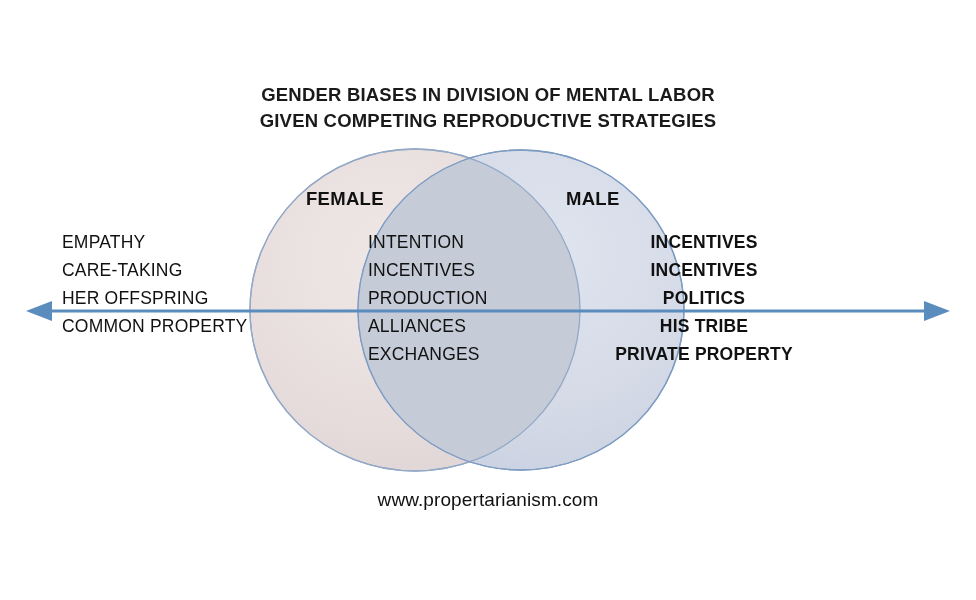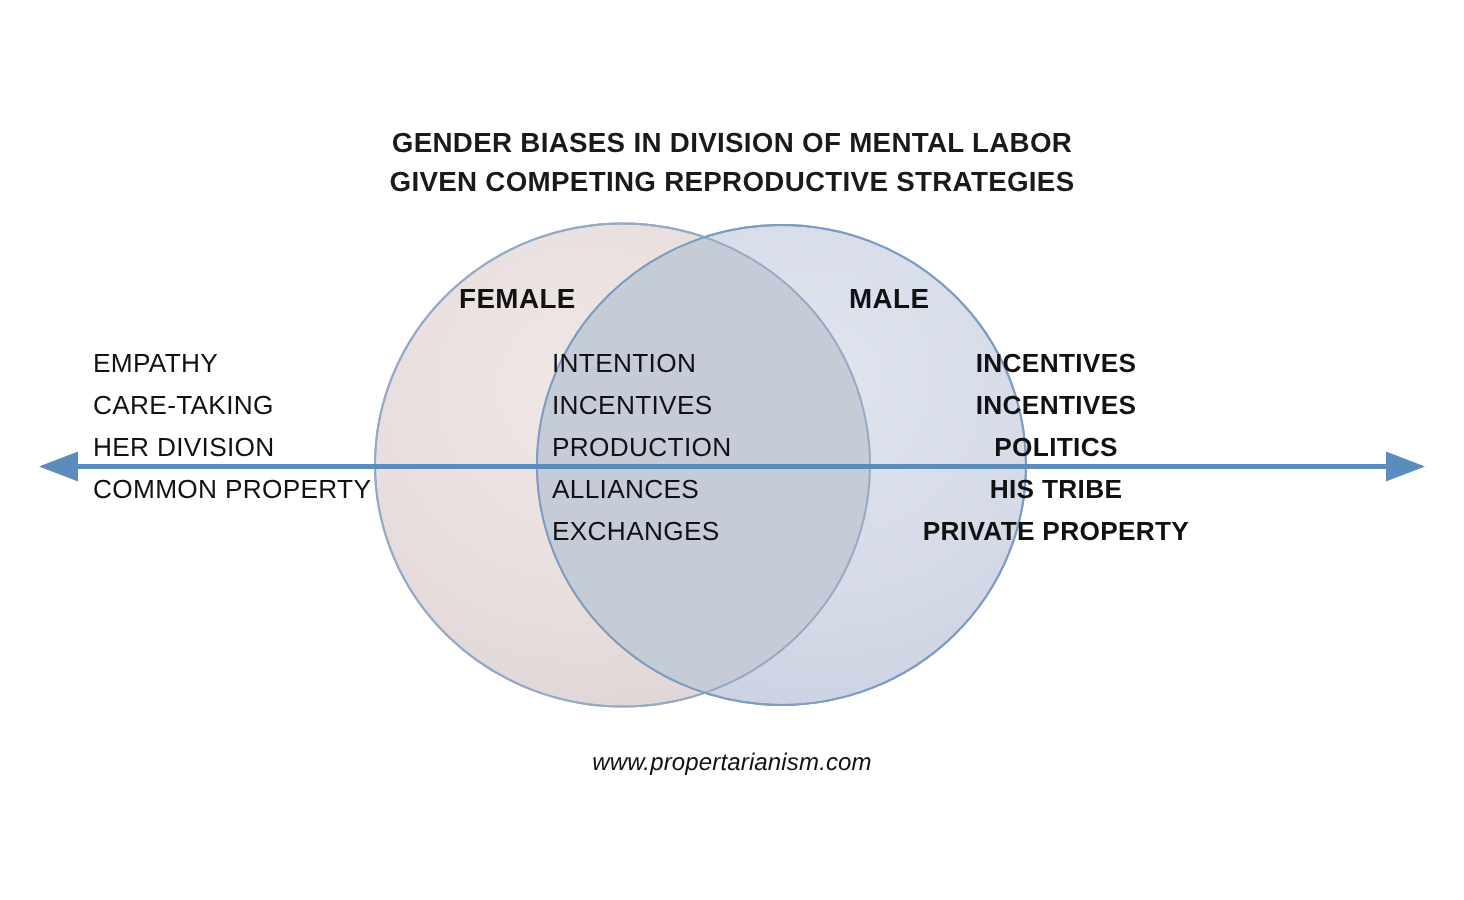--- a/index.html
+++ b/index.html
@@ -83,27 +83,26 @@
     left: 368px;
     width: 220px;
     text-align: left;
     top: 228px;
   }
 
   
   #footer-url {
     position: absolute;
     left: 0;
-    top: 500px;
+    top: 489px;
     width: 976px;
     text-align: center;
     color: #111111;
-    font-size: 16px;
+    font-size: 19px;
     letter-spacing: 0.1px;
-    font-style: italic;
   }
 </style>
 </head>
 <body>
 
 <div id="stage">
 
   <div id="title-block">
     <div>GENDER BIASES IN DIVISION OF MENTAL LABOR</div>
     <div>GIVEN COMPETING REPRODUCTIVE STRATEGIES</div>
@@ -141,21 +140,21 @@
     <polygon points="26,311 52,301 52,321" fill="#5b8cbe"></polygon>
     <polygon points="950,311 924,301 924,321" fill="#5b8cbe"></polygon>
   </svg>
 
   <div class="circle-label" id="label-female">FEMALE</div>
   <div class="circle-label" id="label-male">MALE</div>
 
   <div class="attr-col" id="col-left">
     <div>EMPATHY</div>
     <div>CARE-TAKING</div>
-    <div>HER DIVISION</div>
+    <div>HER OFFSPRING</div>
     <div>COMMON PROPERTY</div>
   </div>
 
   <div class="attr-col" id="col-center">
     <div>INTENTION</div>
     <div>INCENTIVES</div>
     <div>PRODUCTION</div>
     <div>ALLIANCES</div>
     <div>EXCHANGES</div>
   </div>

